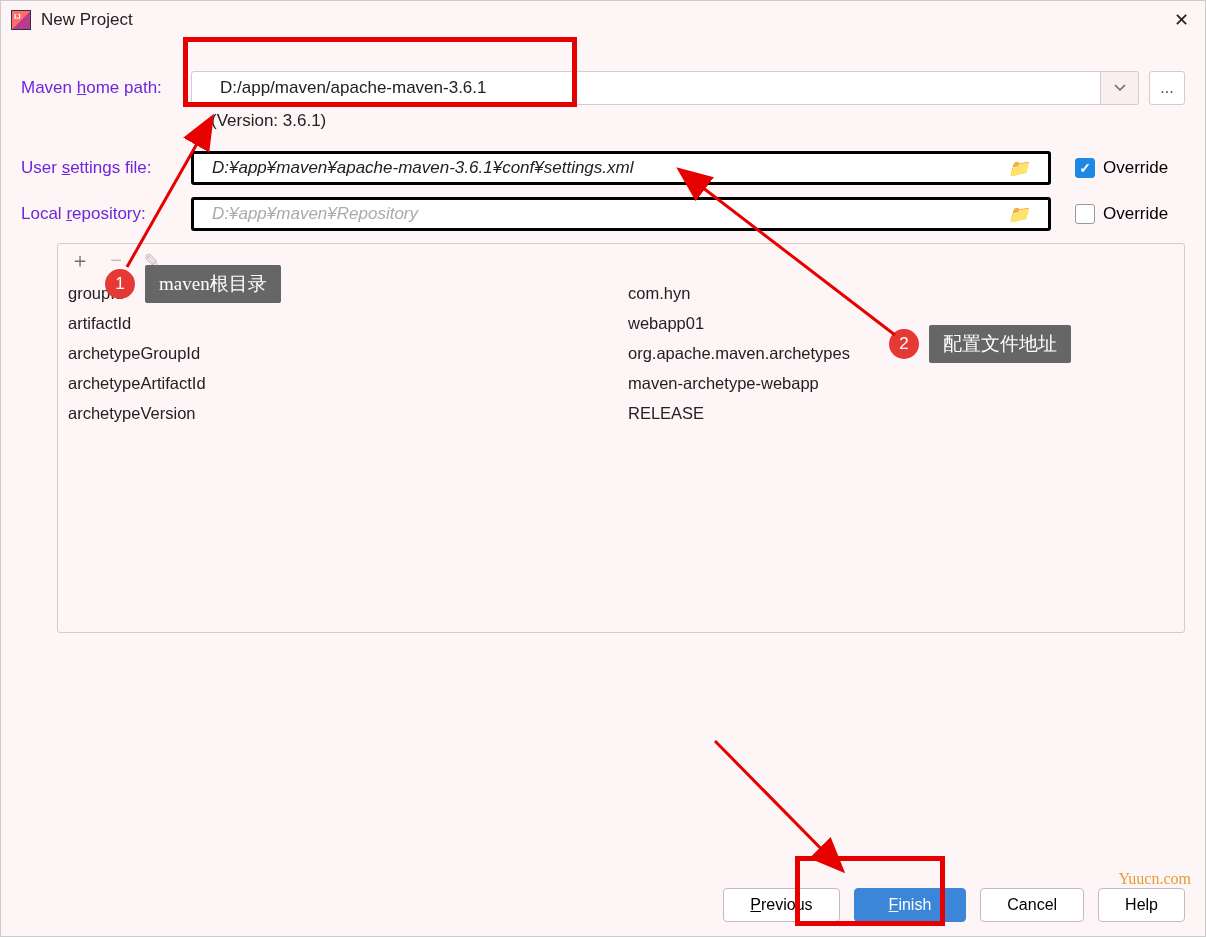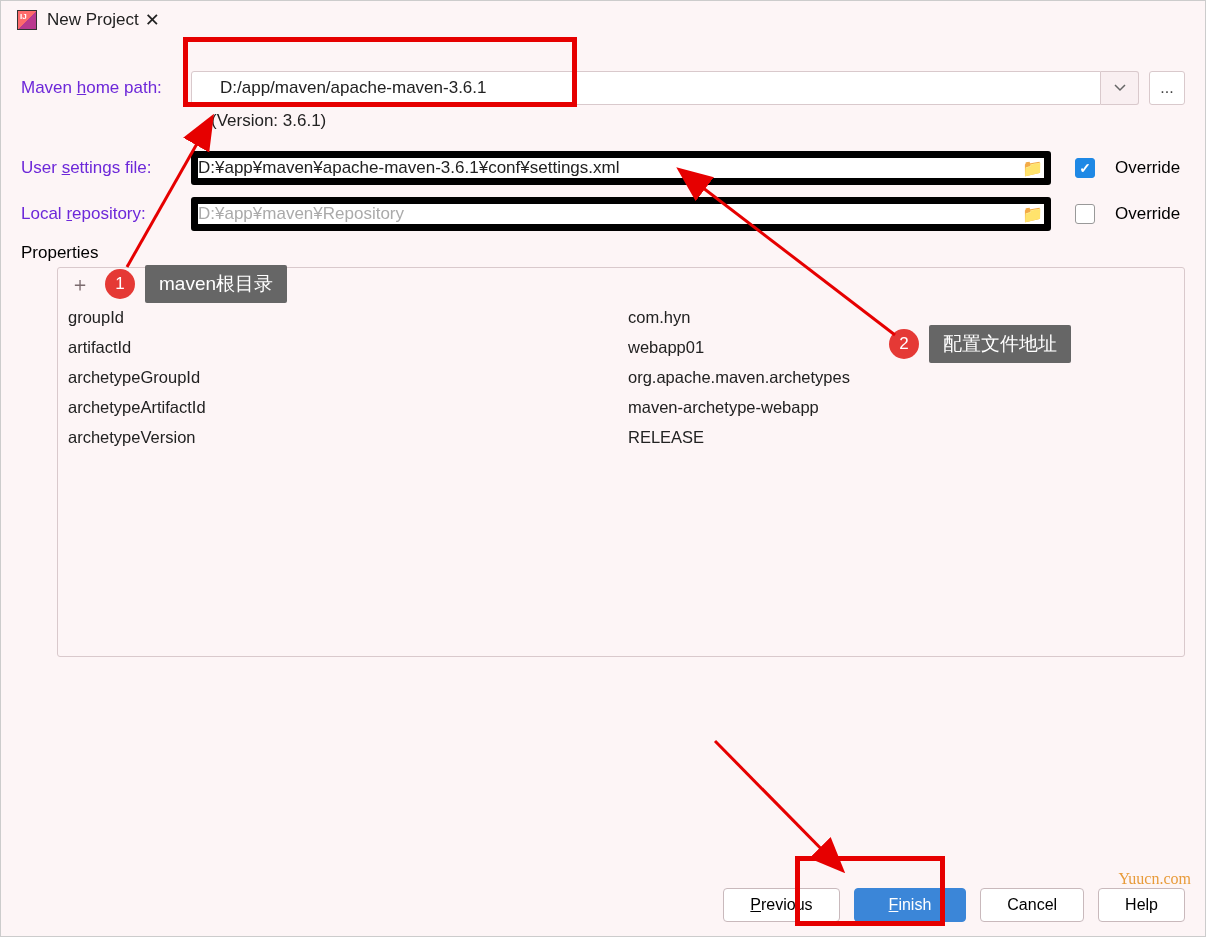--- a/index.html
+++ b/index.html
@@ -1,56 +1,56 @@
 <!DOCTYPE html>
 <html><head>
 <meta charset="utf-8">
 <style>
   * { box-sizing: border-box; font-family: "Segoe UI", Arial, sans-serif; }
   body { margin: 0; background: #fdf5f6; width: 1206px; height: 937px; position: relative; overflow: hidden; }
   .window { width: 1206px; height: 937px; border: 1px solid #ccc; background: #fdf5f6; position: relative; }
-  .titlebar { height: 38px; display: flex; align-items: center; padding: 0 16px; }
+  .titlebar { height: 38px; display: flex; align-items: center; padding: 0 10px; justify-content: space-between; }
   .title-left { display: flex; align-items: center; gap: 10px; }
   .app-icon { width: 20px; height: 20px; background: linear-gradient(135deg,#fd6b6b 0 50%,#b93a8f 50% 100%); border:1px solid #333; position: relative; }
   .app-icon::after{content:"IJ";font-size:8px;color:#fff;position:absolute;top:1px;left:2px;font-weight:bold;}
   .title-text { font-size: 17px; color: #222; }
   .close-x { font-size: 18px; color: #222; cursor: pointer; padding: 4px 6px; }
   .content { padding: 8px 20px; }
   .row { display: flex; align-items: center; margin-bottom: 12px; }
   .label { width: 170px; font-size: 17px; color: #6d28d9; }
   .version-row { margin-left: 190px; font-size: 17px; color: #222; margin-bottom: 20px; margin-top: -6px;}
   .combo { flex: 1; display: flex; }
   .combo-input { flex: 1; border: 1px solid #d9c9cc; background: #fff; height: 34px; padding: 0 28px; font-size: 17px; color: #222; border-radius: 3px 0 0 3px; }
   .combo-btn { width: 38px; height: 34px; border: 1px solid #d9c9cc; border-left: none; background: #f9eff1; display:flex;align-items:center;justify-content:center; border-radius: 0 3px 3px 0; cursor:pointer;}
   .more-btn { width: 36px; height: 34px; border: 1px solid #d9c9cc; background:#fff; margin-left: 10px; display:flex;align-items:center;justify-content:center; border-radius:3px; font-size:16px; cursor:pointer; color:#444;}
-  .path-input { flex:1; border:7px solid #000000; background:#fff; height:34px; padding:0 0; font-size:17px; color:#222; border-radius:3px; display:flex; align-items:center; justify-content:space-between;}
+  .path-input { flex:1; border:3px solid #000000; background:#fff; height:34px; padding:0 18px; font-size:17px; color:#222; border-radius:3px; display:flex; align-items:center; justify-content:space-between;font-style:italic;}
   .path-input.disabled { color:#aaa; }
   .folder-icon { color:#bdbdbd; font-size:17px; }
-  .checkbox-wrap { display:flex; align-items:center; gap:20px; margin-left:24px; width:110px;}
+  .checkbox-wrap { display:flex; align-items:center; gap:8px; margin-left:24px; width:110px;}
   .chk { width:20px; height:20px; border:1px solid #999; border-radius:3px; background:#fff; display:inline-flex; align-items:center; justify-content:center; cursor:pointer;}
   .chk.checked { background:#1e88e5; border-color:#1e88e5; }
   .chk.checked::after { content:"✓"; color:#fff; font-size:14px; font-weight:bold; }
   .chk-label { font-size:17px; }
   .props-label { font-size:17px; margin-top:8px; margin-bottom:4px; }
   .props-box { margin-left:36px; border:1px solid #d9c9cc; background:#fdf5f6; border-radius:3px; height:390px; overflow:hidden; }
   .props-toolbar { height:34px; display:flex; align-items:center; gap:16px; padding:0 12px; border-bottom:1px solid transparent; }
   .tb-btn { font-size:20px; color:#7a6a6d; cursor:pointer; width:20px; text-align:center; }
   .tb-btn.dim { color:#c9b9bc; }
   .props-table { width:100%; }
   .props-row { display:flex; height:30px; align-items:center; padding:0 10px; font-size:16.5px; color:#222;}
   .props-row > div:first-child { width:560px; }
   .footer { position:absolute; bottom:14px; right:20px; display:flex; gap:14px; }
   .btn { height:34px; padding:0 26px; border:1px solid #c9b9bc; background:#fff; border-radius:4px; font-size:16px; cursor:pointer; display:inline-flex; align-items:center; justify-content:center;}
   .btn.primary { background:#3b86d8; color:#fff; border-color:#3b86d8; padding:0 34px;}
   u.mn { text-decoration: underline; }
   
   .red-rect { position:absolute; border:5px solid #e60000; pointer-events:none; }
   .callout { position:absolute; display:flex; align-items:center; gap:10px; pointer-events:none;}
   .callout-num { width:30px; height:30px; border-radius:50%; background:#e53935; color:#fff; display:flex; align-items:center; justify-content:center; font-size:17px; font-weight:500;}
-  .callout-label { background:#666; color:#fff; padding:6px 14px; font-size:19px; border-radius:2px; }
+  .callout-label { background:#666; color:#fff; padding:6px 14px; font-size:19px; border-radius:2px;font-family:Liberation Serif, serif; }
   .arrow-svg { position:absolute; pointer-events:none; overflow:visible;}
   .watermark { position:absolute; right:14px; bottom:48px; font-size:16px; color:#e89b3a; font-family:Georgia,serif;}
 </style>
 </head>
 <body>
 
 <div class="window">
 
   <div class="titlebar">
     <div class="title-left">
@@ -100,21 +100,20 @@
       <div class="path-input disabled">
         <span>D:¥app¥maven¥Repository</span>
         <span class="folder-icon">📁</span>
       </div>
       <div class="checkbox-wrap">
         <span class="chk"></span>
         <span class="chk-label">Override</span>
       </div>
     </div>
 
-    <div class="props-label">Properties</div>
 
     <div class="props-box">
       <div class="props-toolbar">
         <span class="tb-btn">＋</span>
         <span class="tb-btn dim">−</span>
         <span class="tb-btn dim">✎</span>
       </div>
       <div class="props-table" id="props-table">
           <div class="props-row">
             <div>groupId</div>

